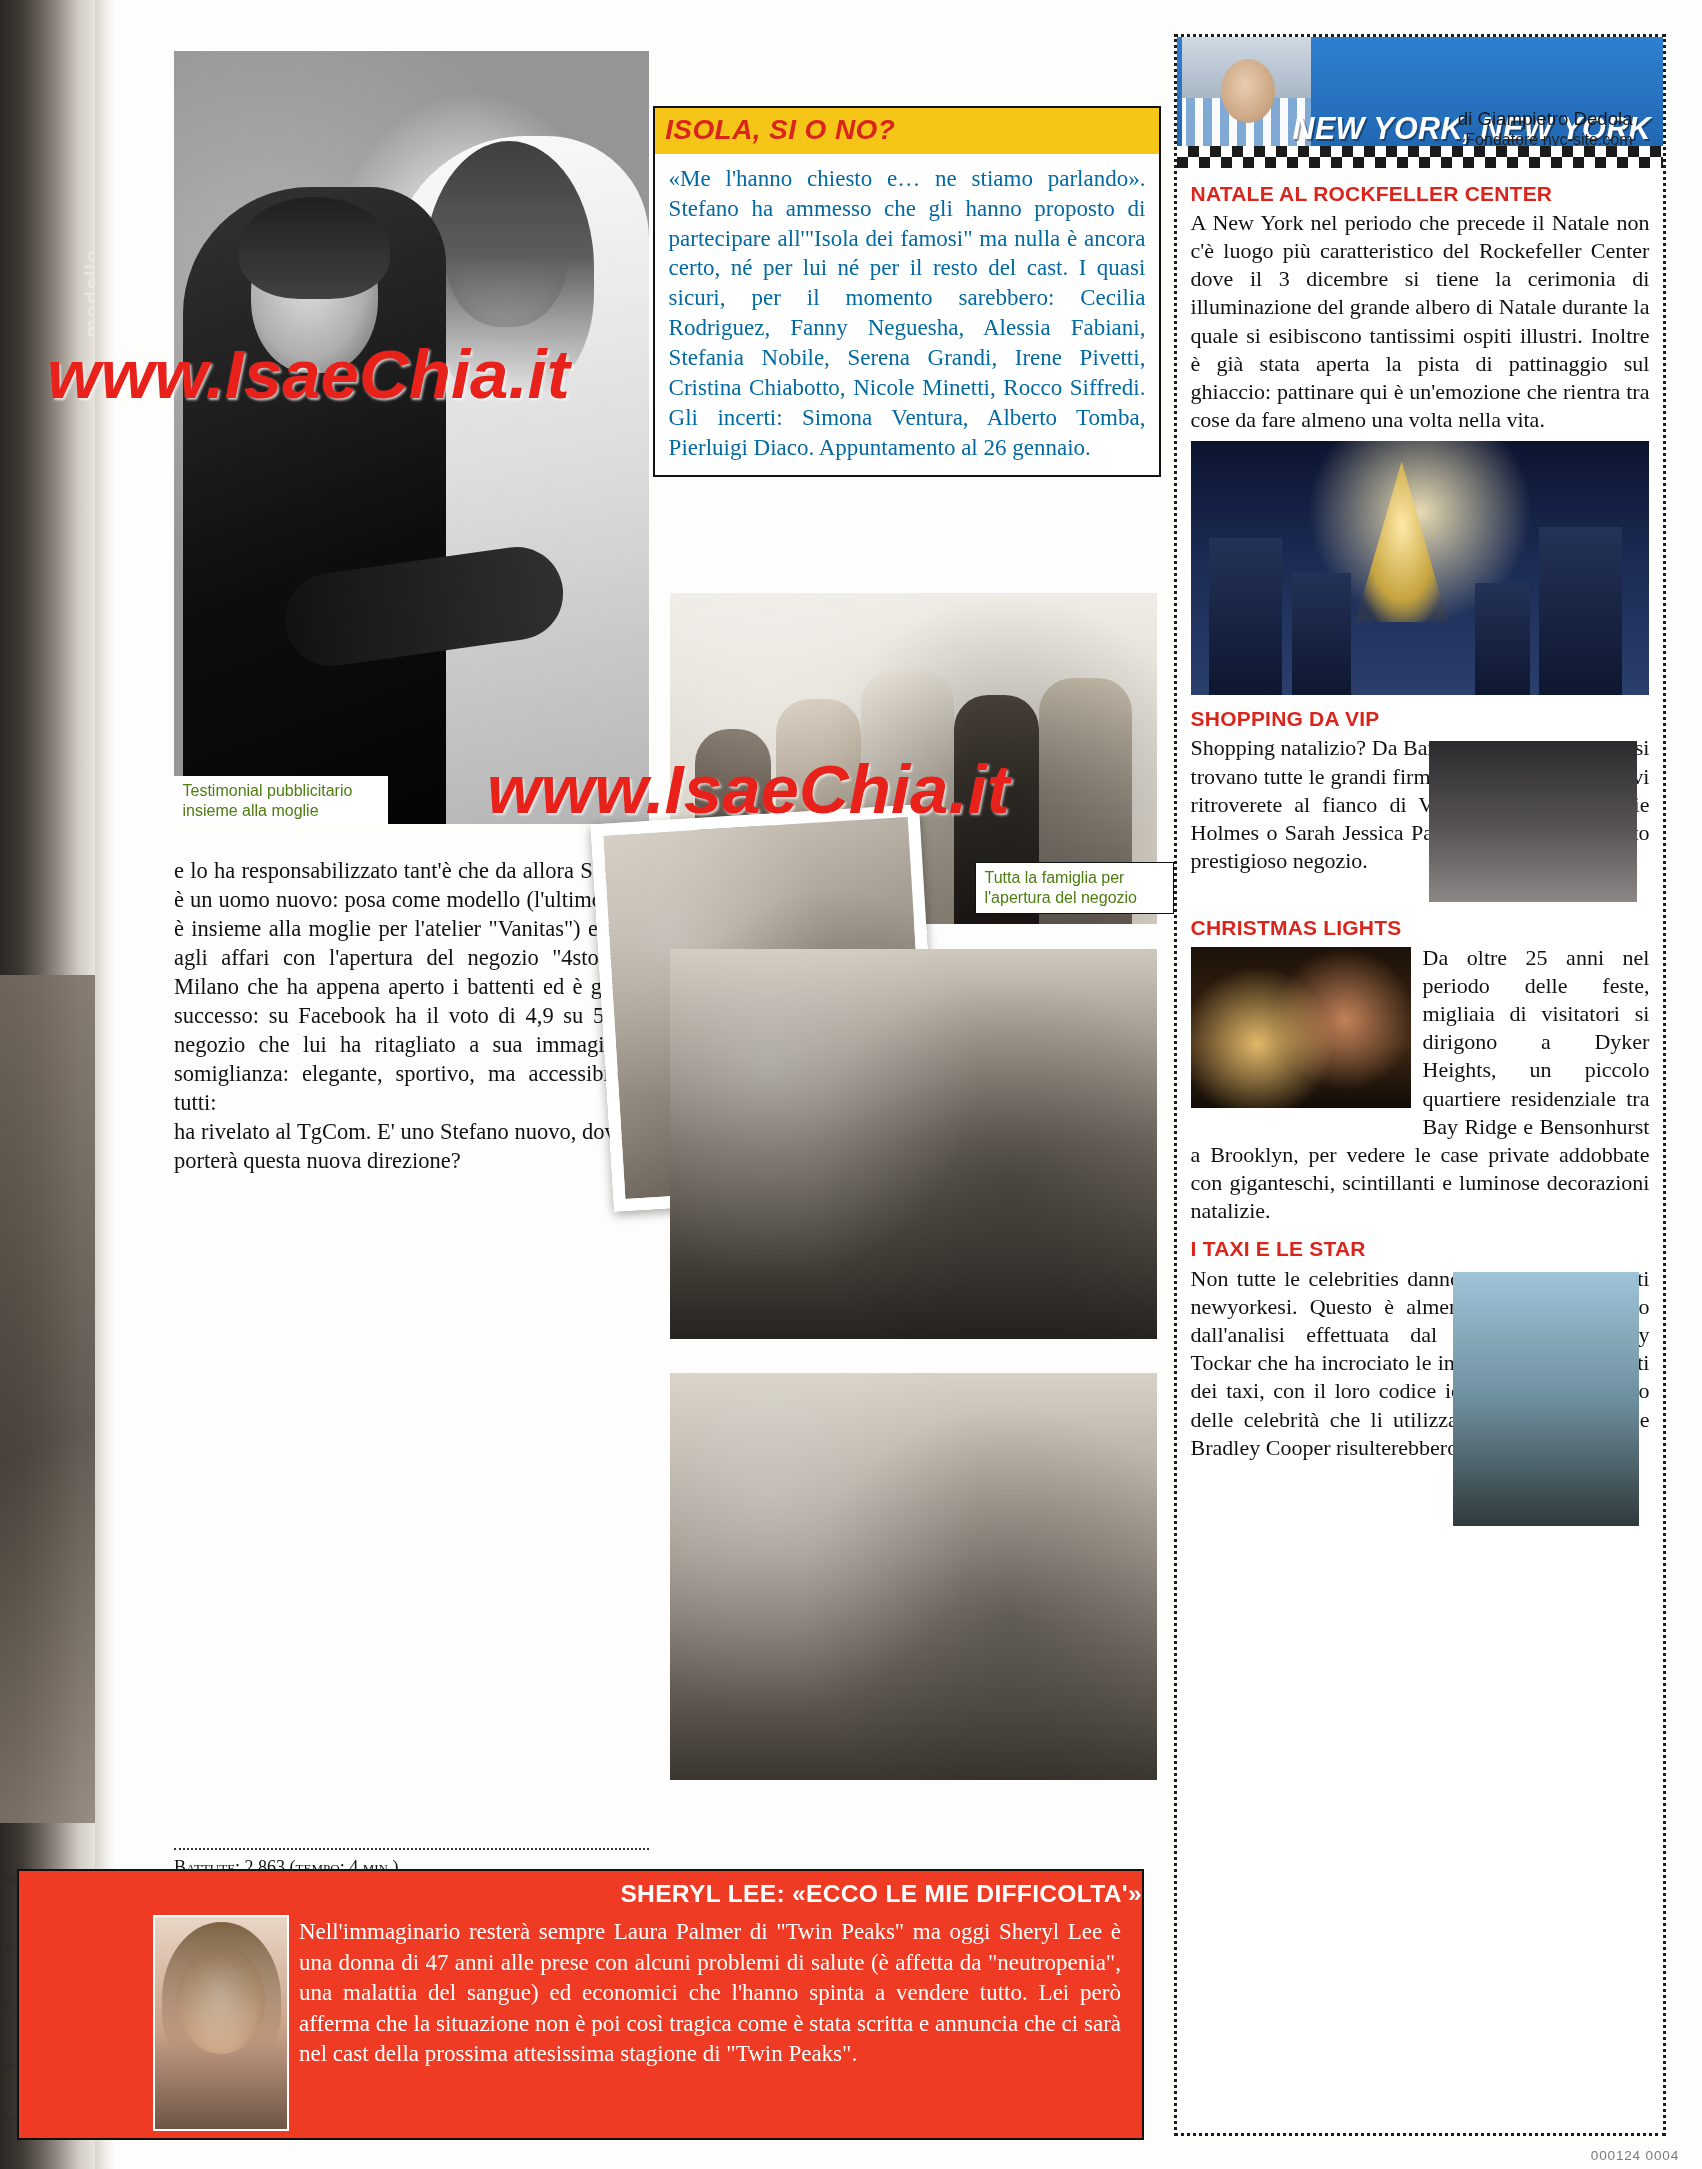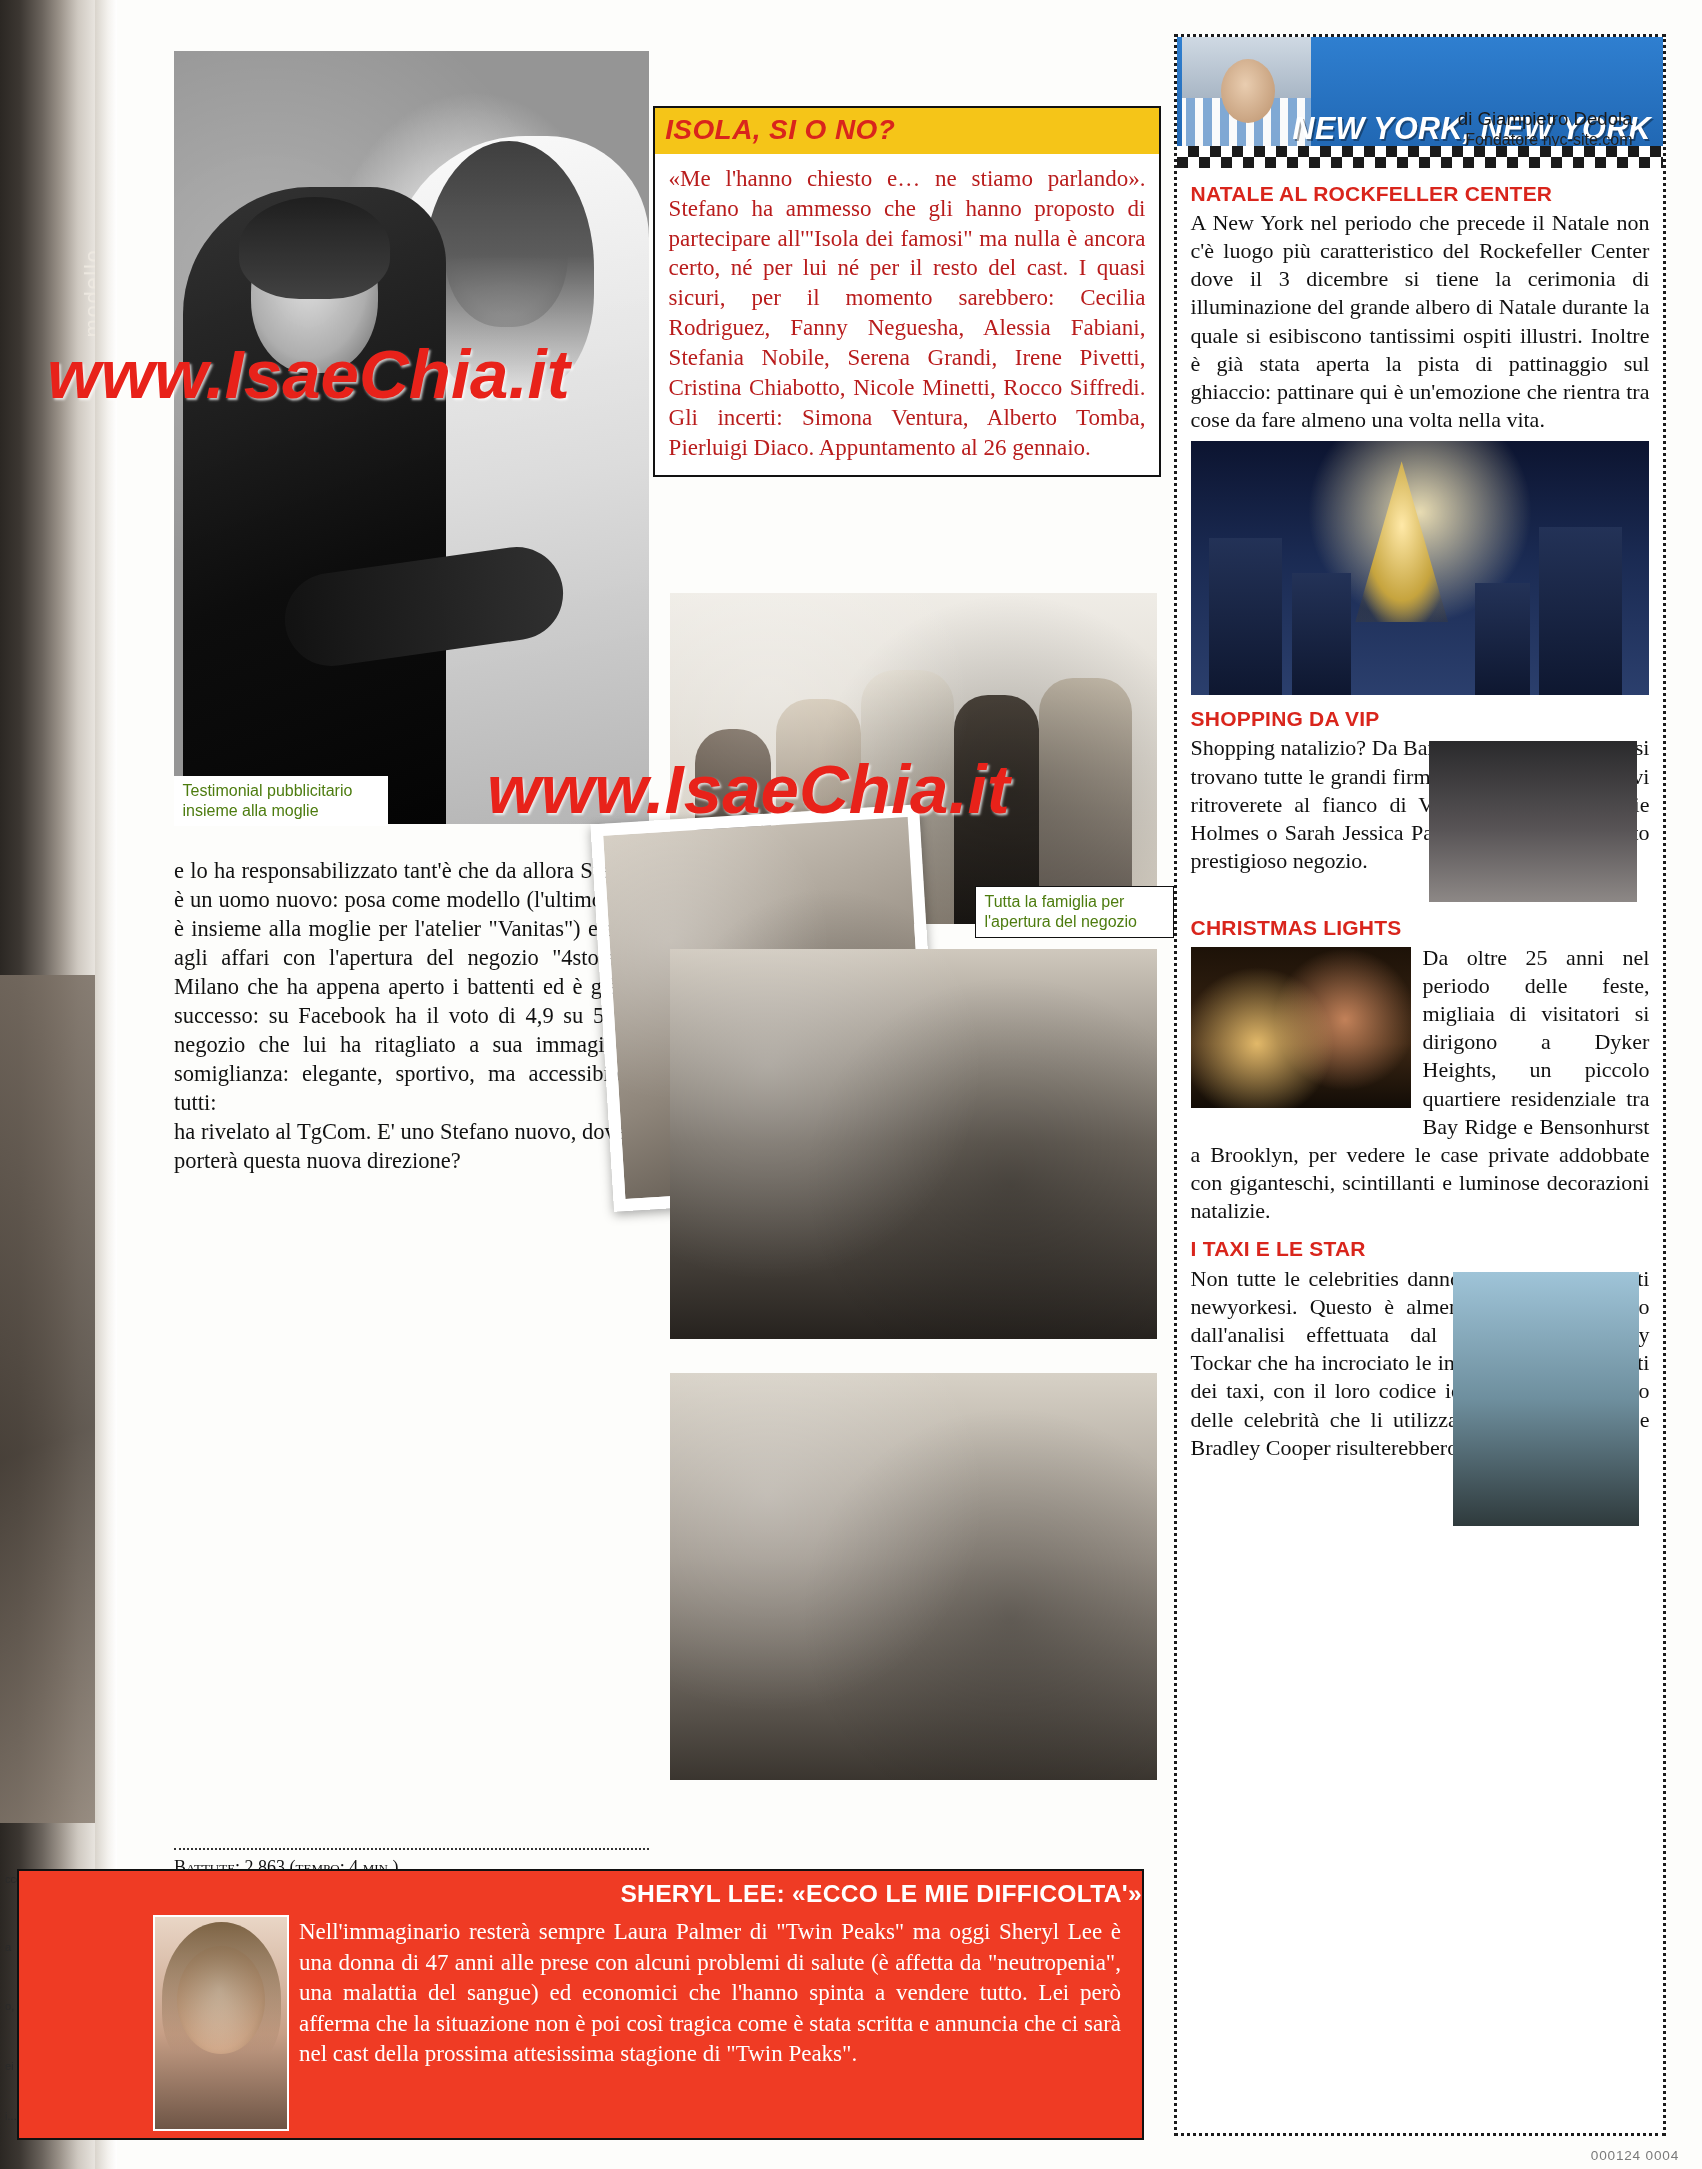--- a/index.html
+++ b/index.html
@@ -171,21 +171,21 @@
     font-style: italic;
     font-size: 28px;
     letter-spacing: 0.4px;
     padding: 6px 10.2px 7.6px;
   }
   .isola-body {
     padding: 10.2px 13.6px 12px;
     font-size: 23px;
     line-height: 1.30;
     text-align: justify;
-    color: #b91c1c;
+    color: #0369a1;
   }
 
   
   .article-text {
     position: absolute;
     left: 0; top: 805px; width: 475px;
     font-size: 22.5px;
     line-height: 1.29;
     color: #111;
     text-align: justify;
@@ -434,21 +434,21 @@
 
     <div class="photo" id="photo-family">
       <div class="wall"></div>
       <div class="p" style="left:25.4px;  width:76px;  height:195px; background:linear-gradient(180deg,#6d5f51,#2b2520);"></div>
       <div class="p" style="left:106px; width:85px; height:225px; background:linear-gradient(180deg,#cfc3b0,#6d6257);"></div>
       <div class="p" style="left:191px; width:93px; height:254px; background:linear-gradient(180deg,#e6e0d4,#8a8175);"></div>
       <div class="p" style="left:284px; width:85px; height:229px; background:linear-gradient(180deg,#50483f,#191613);"></div>
       <div class="p" style="left:369px; width:93px; height:246px; background:linear-gradient(180deg,#c9bfae,#5f5750);"></div>
       <div class="grain"></div>
     </div>
-    <div class="photo-caption" style="left:322px; top:835px; width:182px; border:1.7px solid #111;">Tutta la famiglia per l'apertura del negozio</div>
+    <div class="photo-caption" style="left:322px; top:811px; width:182px; border:1.7px solid #111;">Tutta la famiglia per l'apertura del negozio</div>
 
     <div class="photo" id="photo-kiss">
       <div class="grain"></div>
     </div>
 
     <div class="photo" id="photo-group-store">
       <div class="grain"></div>
     </div>
 
     <div class="photo" id="photo-three">

